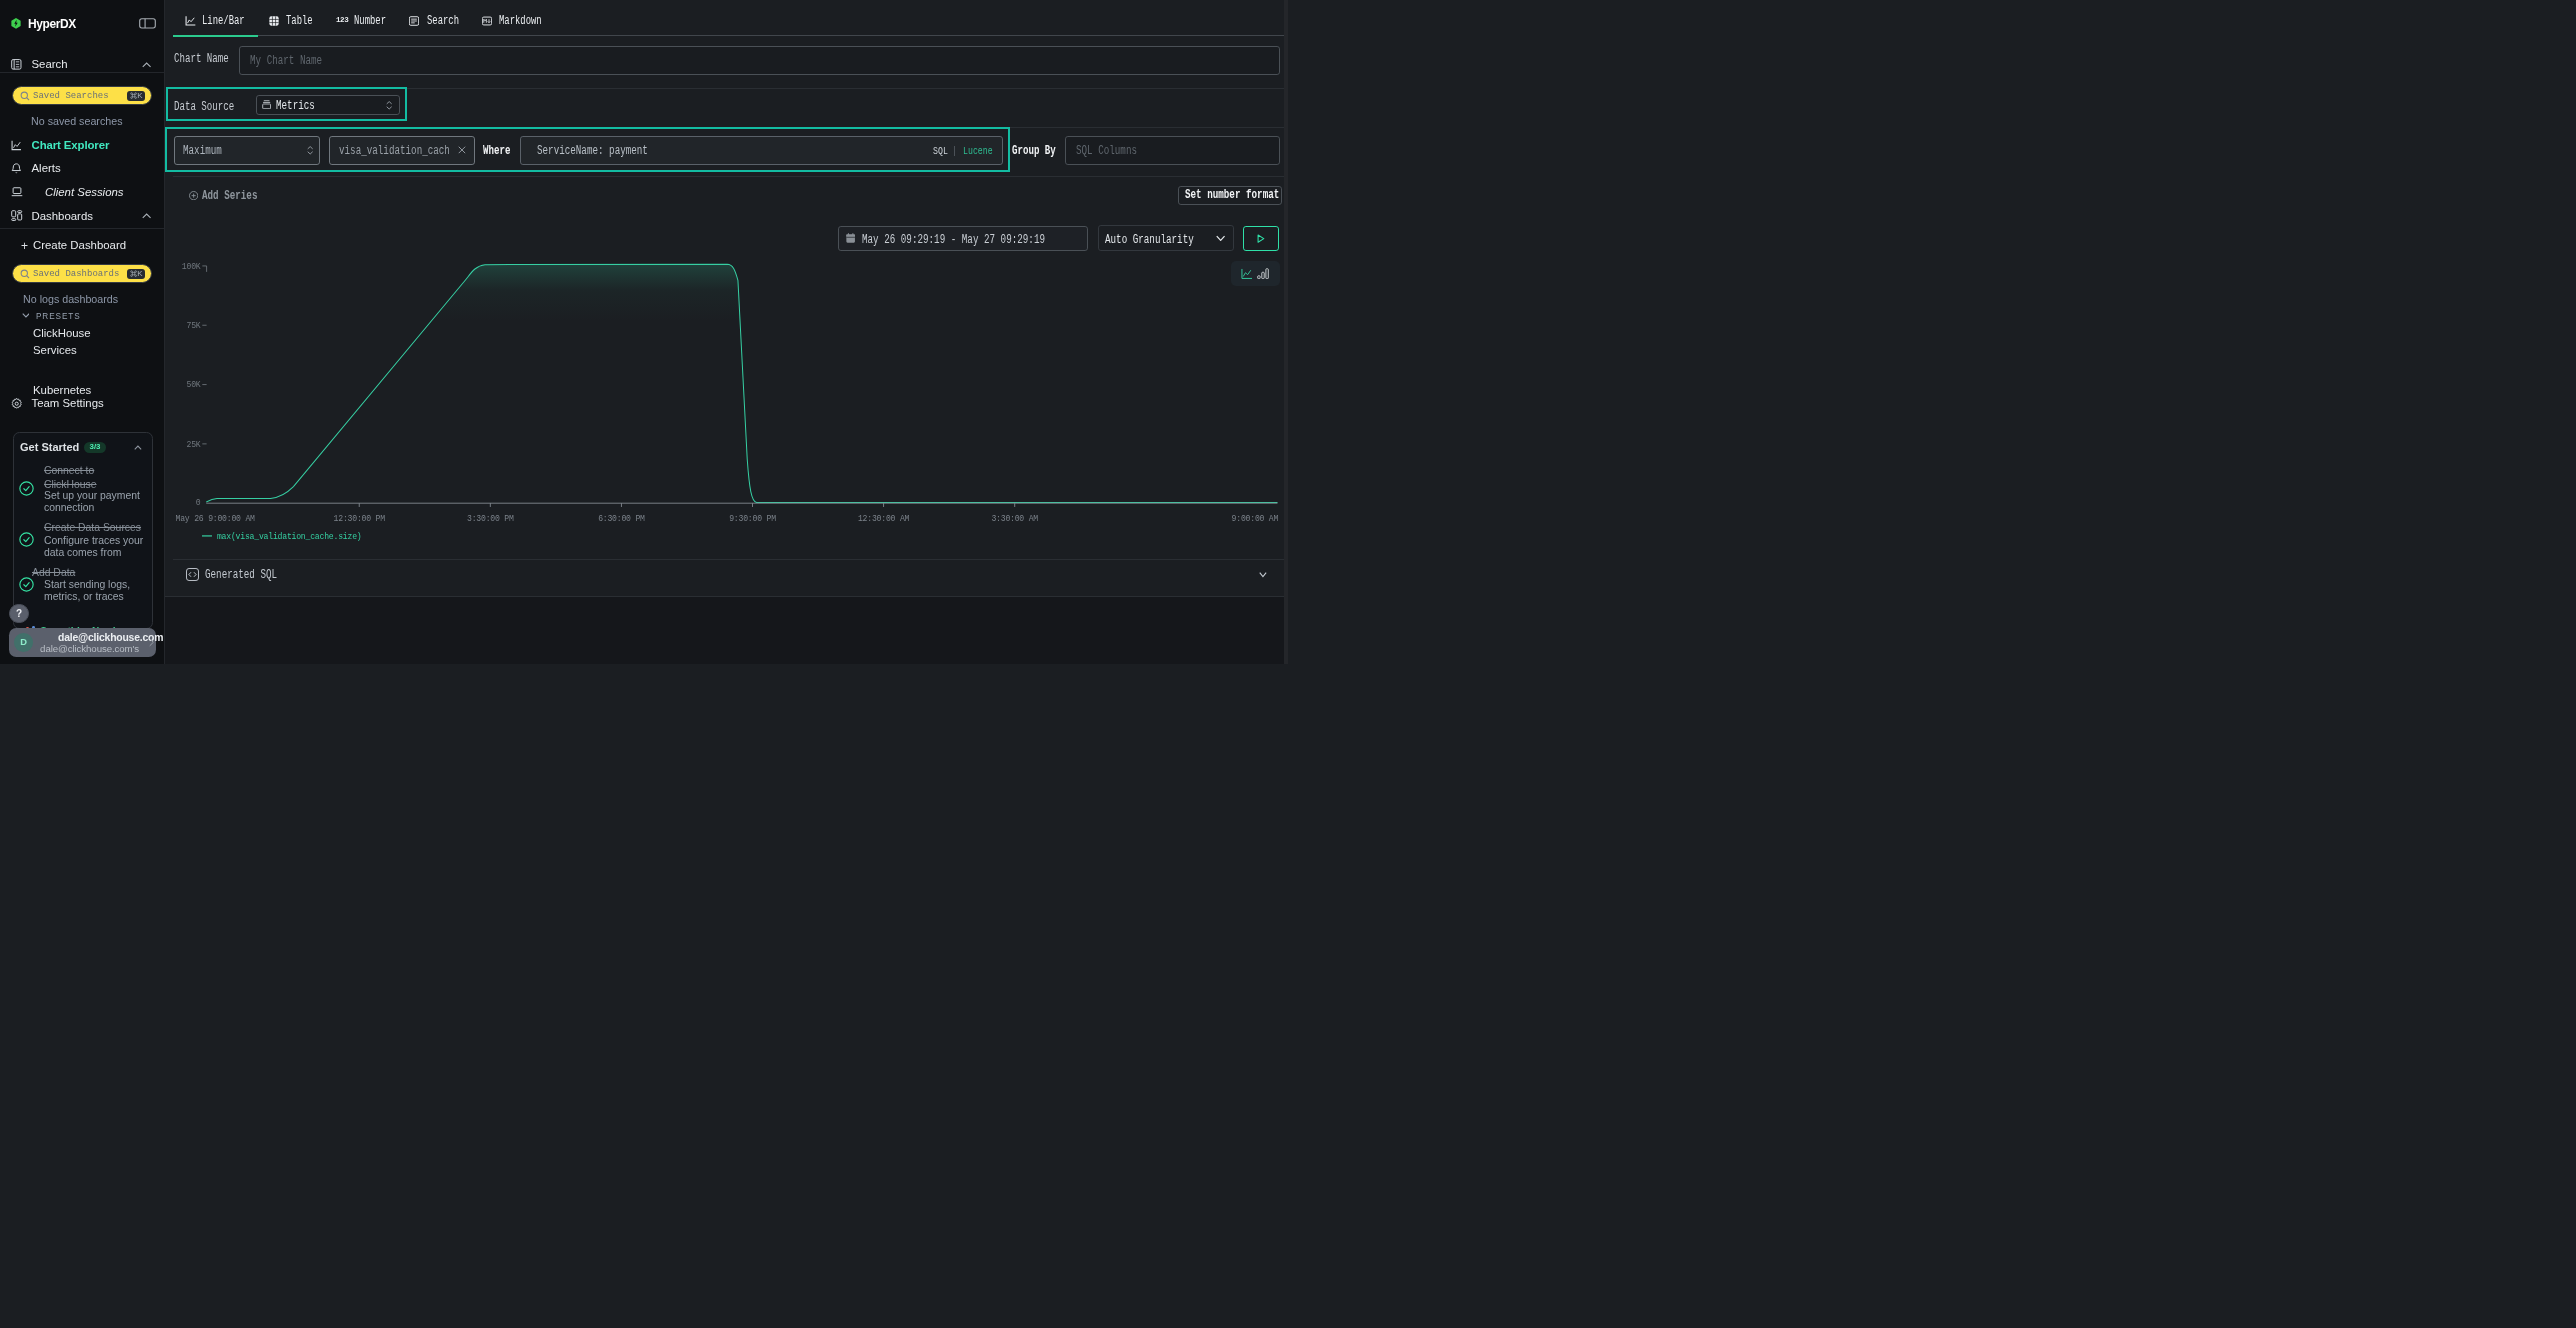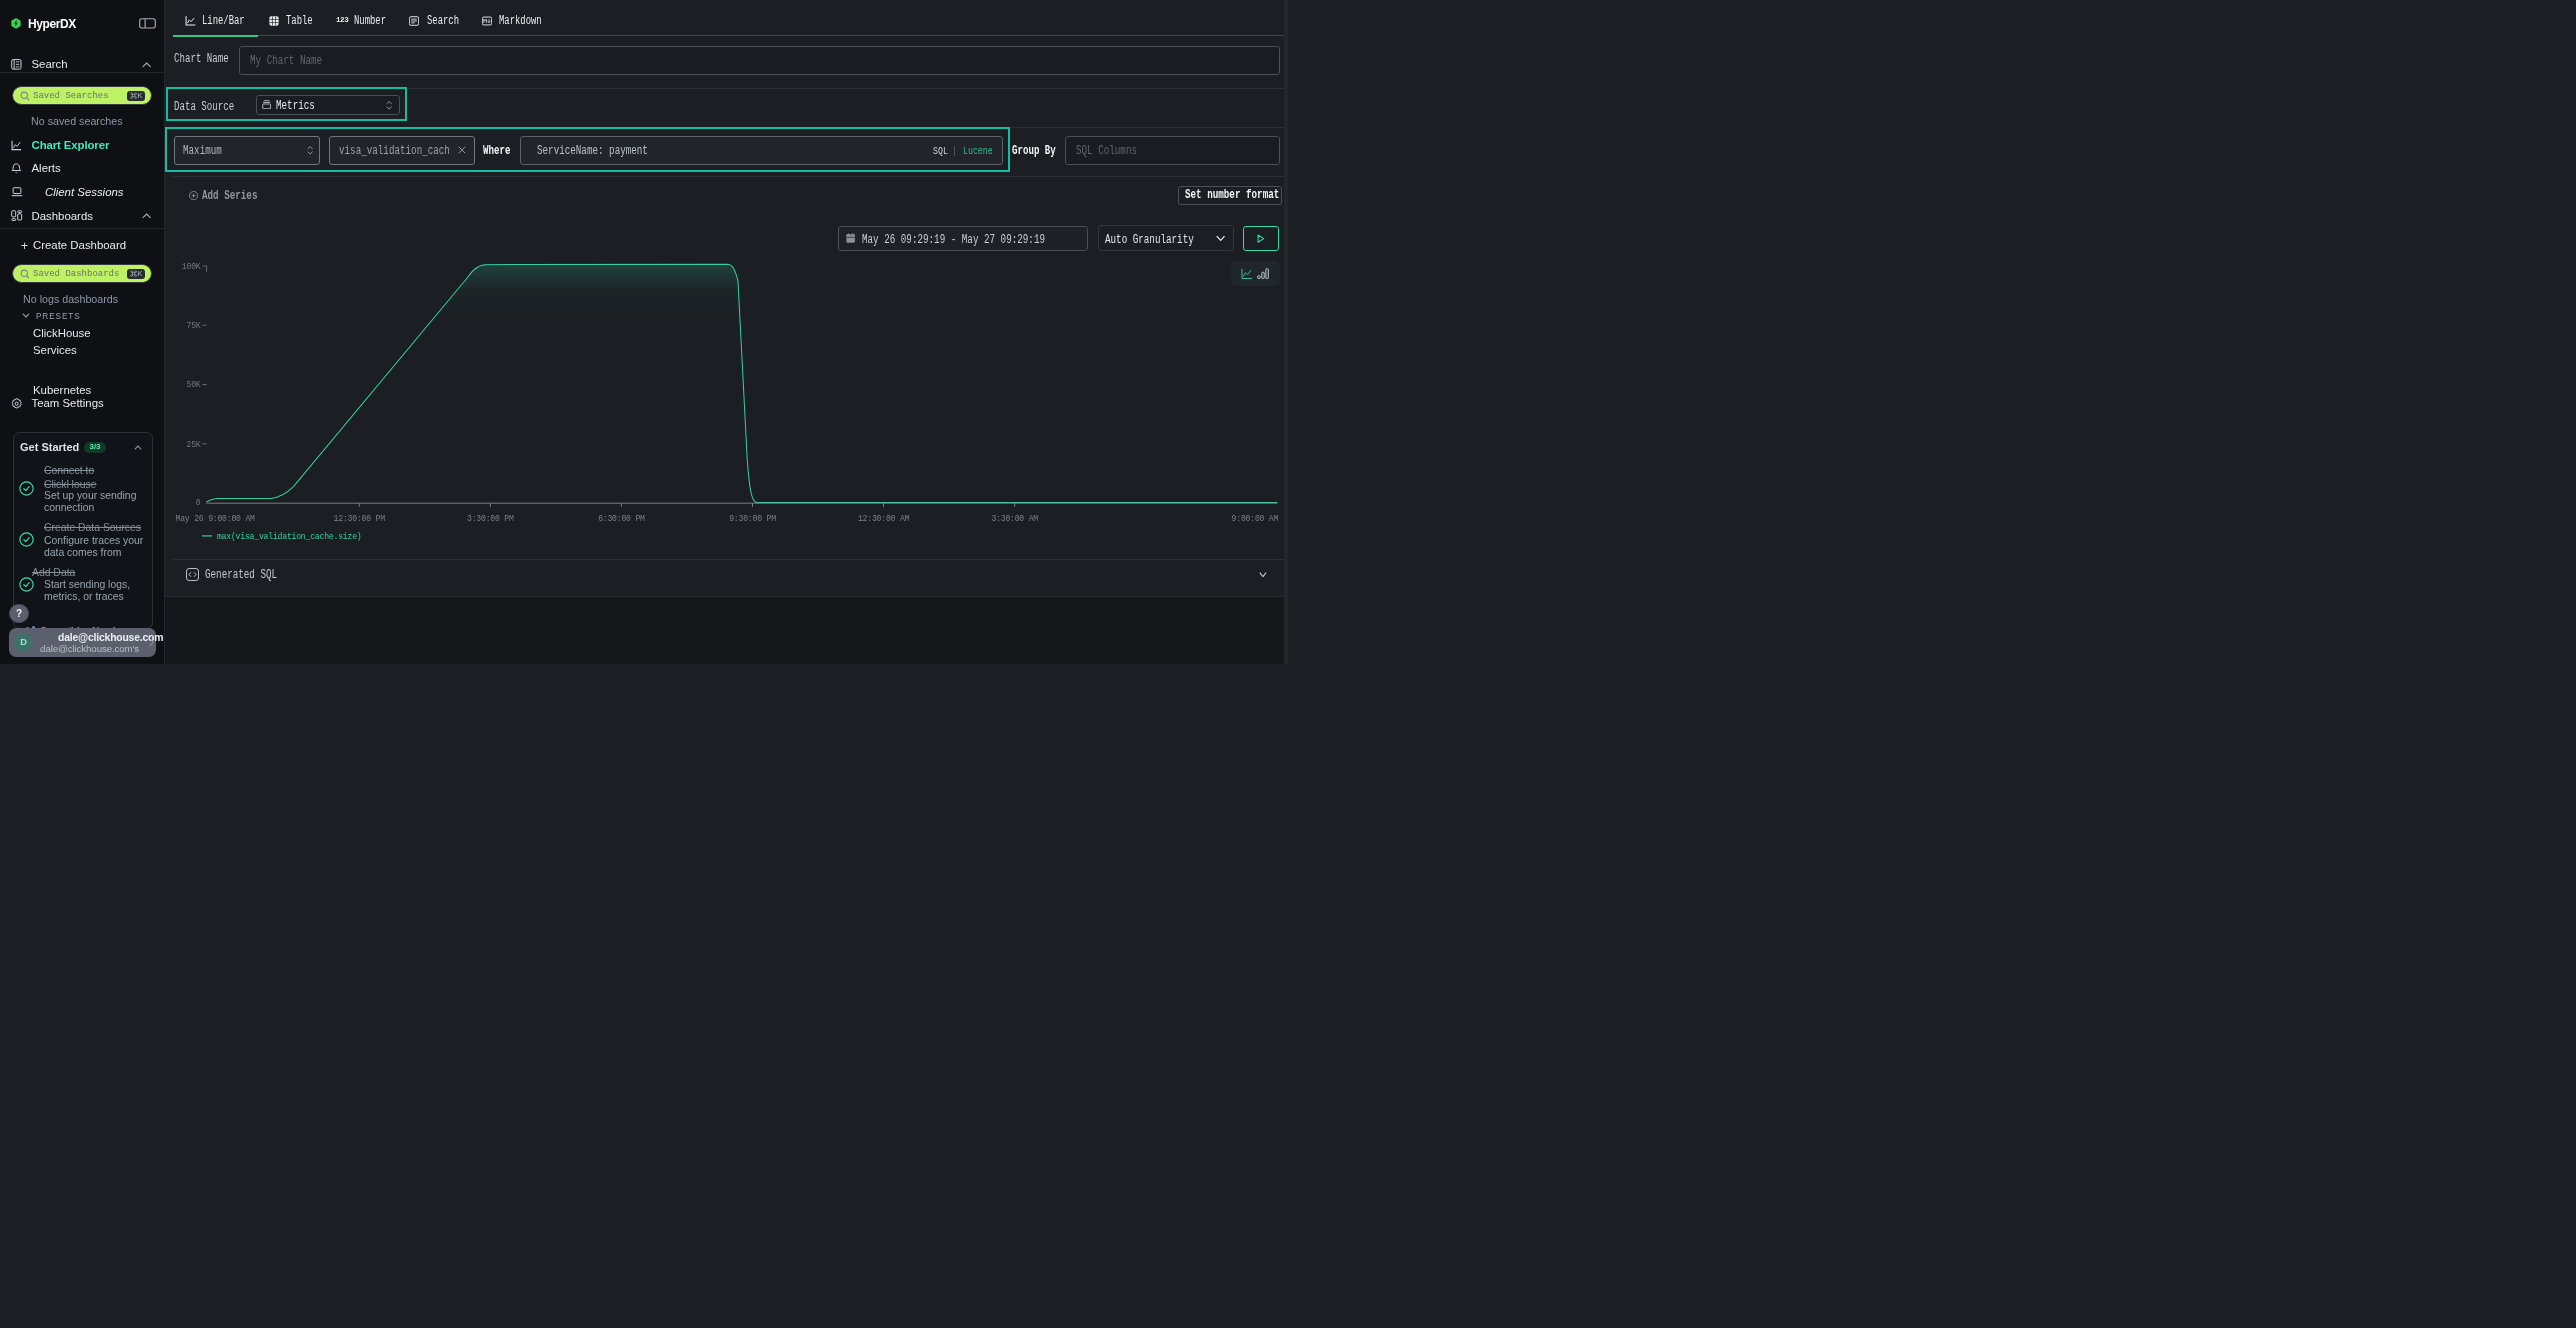--- a/index.html
+++ b/index.html
@@ -3,21 +3,21 @@
 <meta charset="utf-8">
 <style>
 html,body{margin:0;padding:0;width:1288px;height:664px;overflow:hidden;background:#1b1e22;font-family:"Liberation Sans",sans-serif;}
 *{box-sizing:border-box;}
 .abs{position:absolute;}
 .mono{font-family:"Liberation Mono",monospace;font-size:12px;line-height:12px;transform:scaleX(0.77);transform-origin:0 50%;white-space:nowrap;}
 
 #sidebar{position:absolute;left:0;top:0;width:165px;height:664px;background:#0e1013;border-right:0.7px solid #24272c;z-index:5;}
 #sidebar .sep{position:absolute;left:0;width:165px;height:0.7px;background:#23262b;}
 .navlabel{font-size:11.4px;color:#e8ebee;font-weight:500;}
-.pill{position:absolute;left:12px;width:140px;height:19.3px;border:0.7px solid #363b41;border-radius:10px;background:#bef264;}
+.pill{position:absolute;left:12px;width:140px;height:19.3px;border:0.7px solid #363b41;border-radius:10px;background:#fde047;}
 .pill .ph{position:absolute;left:20px;top:4.3px;font-family:"Liberation Mono",monospace;font-size:9px;letter-spacing:0;color:#6a7178;}
 .pill .kbd{position:absolute;right:5.7px;top:3.6px;background:#282c31;border-radius:2.9px;color:#aab1b8;font-size:7.9px;padding:0.7px 2.9px;font-family:"Liberation Sans",sans-serif;white-space:nowrap;}
 
 #main{position:absolute;left:0;top:0;width:1288px;height:664px;}
 .tabtxt{font-family:"Liberation Mono",monospace;font-size:12px;line-height:12px;color:#eceff2;transform:scaleX(0.74);transform-origin:0 50%;white-space:nowrap;}
 .inp{position:absolute;border:0.7px solid #4a5056;border-radius:2.9px;background:#191c20;}
 .sel2{position:absolute;border:0.7px solid #70777e;border-radius:2.9px;background:#212529;}
 .lbl{font-family:"Liberation Mono",monospace;font-size:12px;line-height:12px;color:#c8cdd3;transform:scaleX(0.76);transform-origin:0 50%;white-space:nowrap;}
 .blbl{font-family:"Liberation Mono",monospace;font-size:12px;line-height:12px;color:#f1f3f5;font-weight:bold;transform:scaleX(0.76);transform-origin:0 50%;white-space:nowrap;}
 .teal{position:absolute;border:2.9px solid #13bca2;}
@@ -302,21 +302,21 @@
   <div class="abs" style="left:84px;top:442px;width:22px;height:10.7px;border-radius:5.7px;background:#143829;color:#4df0b4;font-size:7.9px;font-weight:bold;text-align:center;line-height:10.7px;">3/3</div>
   <svg class="abs" style="left:134px;top:445px" width="7.9" height="5" viewBox="0 0 11 7">
       <path d="M1 6 L5.5 1.5 L10 6" fill="none" stroke="#8f96a0" stroke-width="1.5"></path>
     </svg>
 
   <svg class="abs" style="left:18.6px;top:481px" width="15" height="15" viewBox="0 0 21 21">
       <circle cx="10.5" cy="10.5" r="9.3" fill="none" stroke="#35e3a4" stroke-width="1.6"></circle>
       <path d="M6.8 10.8 L9.5 13.4 L14.2 7.8" fill="none" stroke="#35e3a4" stroke-width="1.6" stroke-linecap="round" stroke-linejoin="round"></path>
     </svg>
   <div class="abs" style="left:44px;top:464px;width:100px;font-size:10.4px;line-height:13.6px;color:#878f98;text-decoration:line-through;">Connect to ClickHouse</div>
-  <div class="abs" style="left:44px;top:490px;width:102px;font-size:10.4px;line-height:12.4px;color:#9aa3ad;">Set up your sending connection</div>
+  <div class="abs" style="left:44px;top:490px;width:102px;font-size:10.4px;line-height:12.4px;color:#9aa3ad;">Set up your payment connection</div>
 
   <svg class="abs" style="left:18.6px;top:532px" width="15" height="15" viewBox="0 0 21 21">
       <circle cx="10.5" cy="10.5" r="9.3" fill="none" stroke="#35e3a4" stroke-width="1.6"></circle>
       <path d="M6.8 10.8 L9.5 13.4 L14.2 7.8" fill="none" stroke="#35e3a4" stroke-width="1.6" stroke-linecap="round" stroke-linejoin="round"></path>
     </svg>
   <div class="abs" style="left:44px;top:522px;font-size:10.4px;color:#878f98;text-decoration:line-through;white-space:nowrap;">Create Data Sources</div>
   <div class="abs" style="left:44px;top:535px;width:106px;font-size:10.4px;line-height:12.4px;color:#9aa3ad;">Configure traces your data comes from</div>
 
   <svg class="abs" style="left:18.6px;top:577px" width="15" height="15" viewBox="0 0 21 21">
       <circle cx="10.5" cy="10.5" r="9.3" fill="none" stroke="#35e3a4" stroke-width="1.6"></circle>

